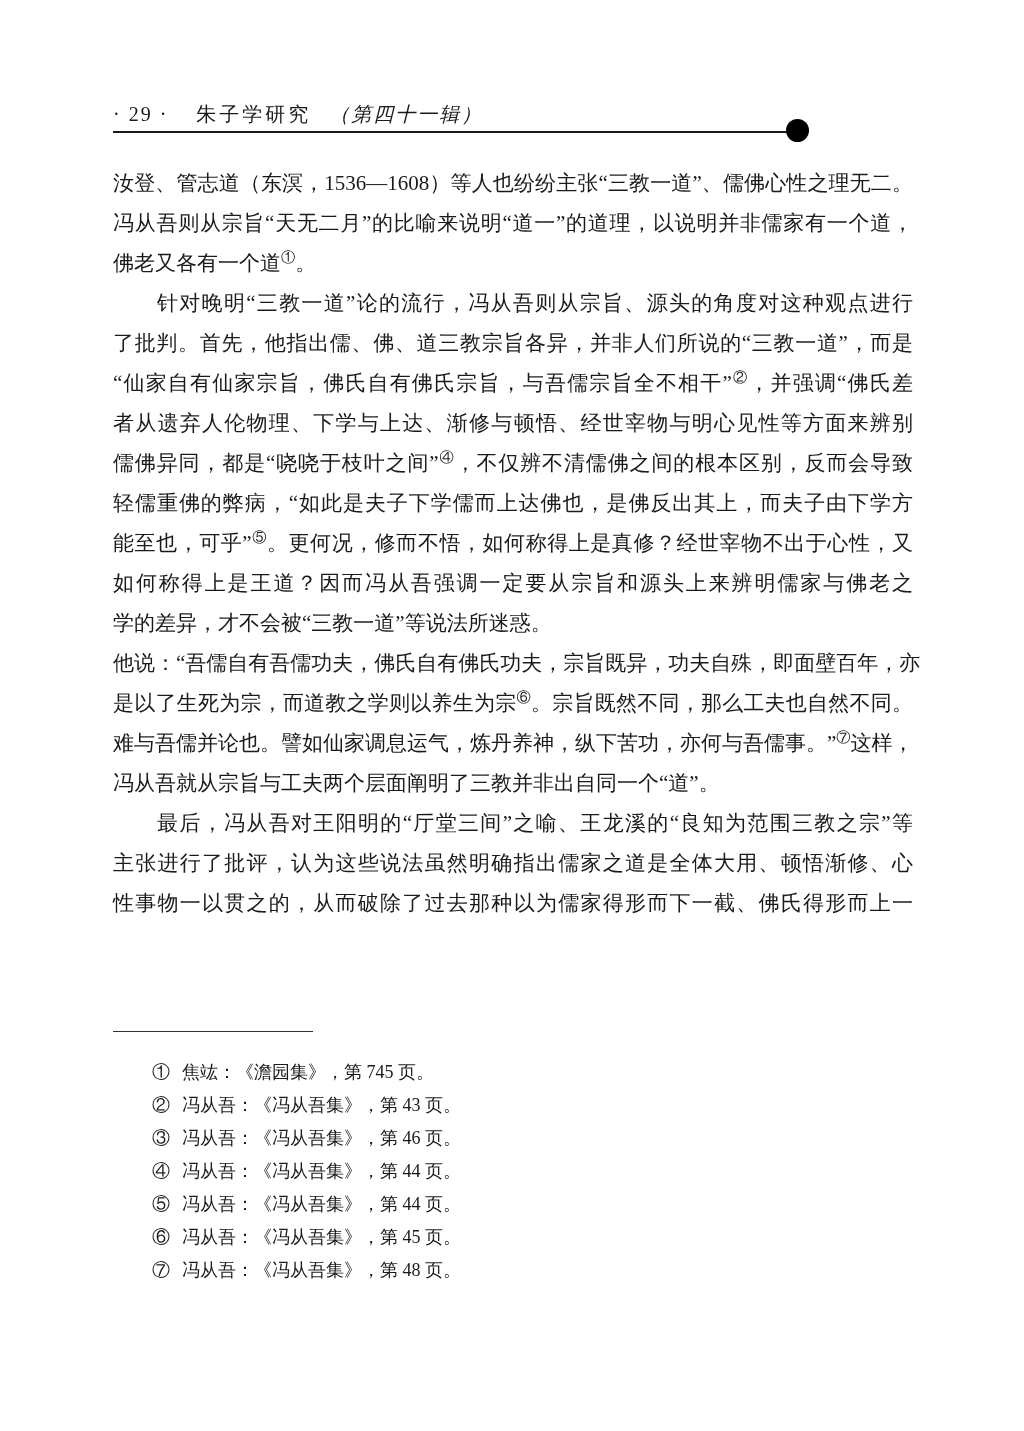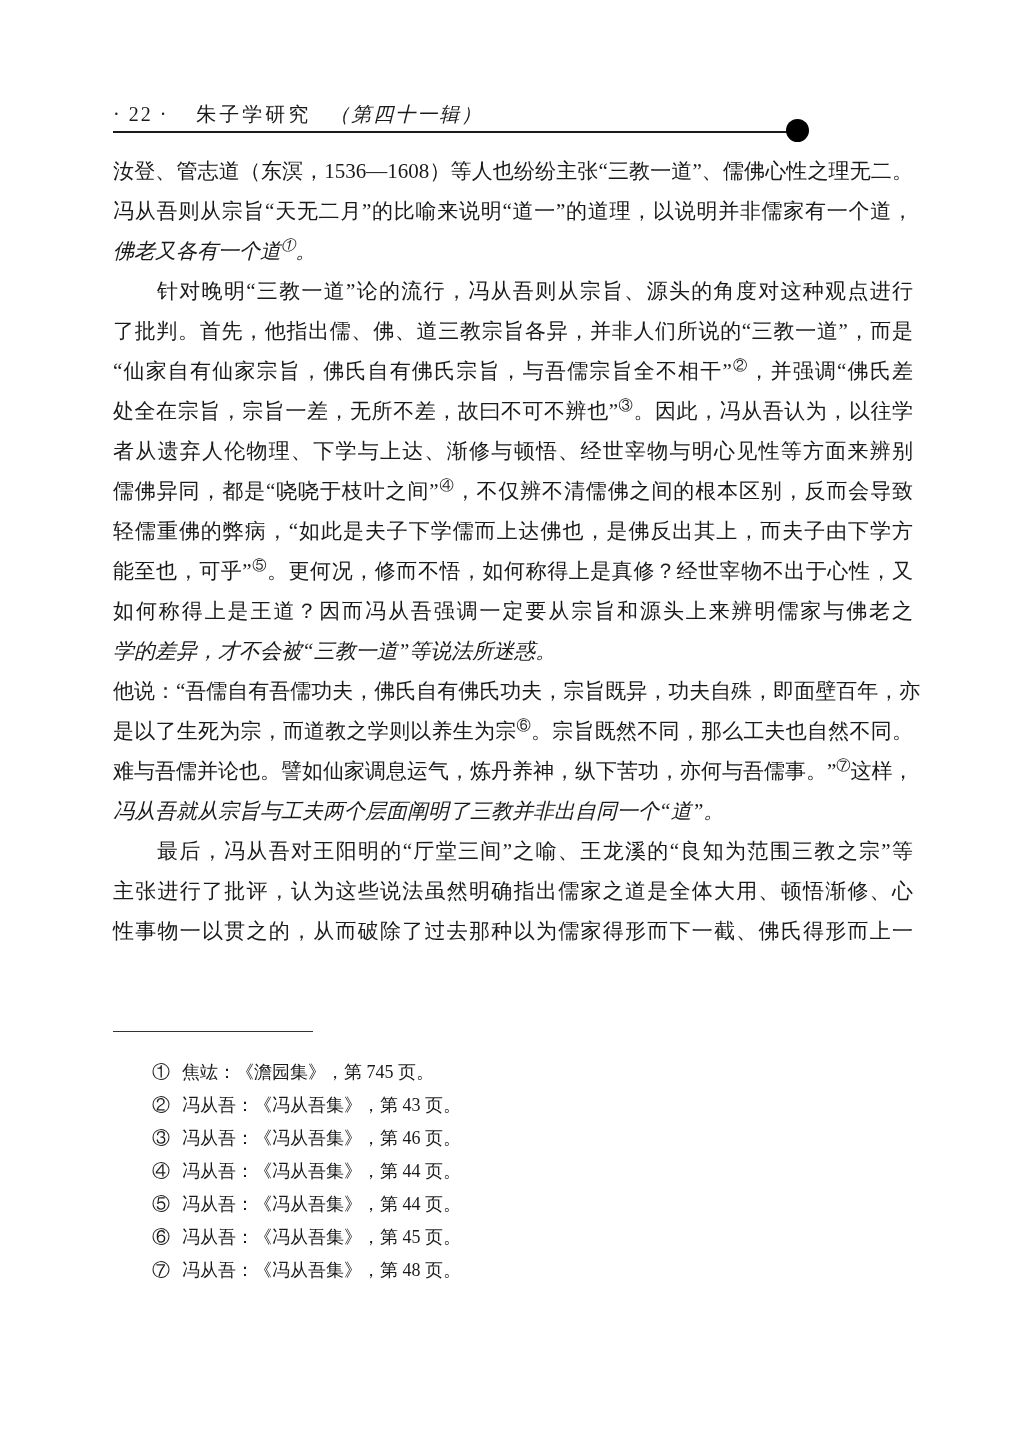--- a/index.html
+++ b/index.html
@@ -57,38 +57,37 @@
     top: 119px;
     width: 23px;
     height: 23px;
     border-radius: 50%;
     background: #000000;
   }
   
   .body-text {
     position: absolute;
     left: 113px;
-    top: 151px;
+    top: 163px;
     width: 800px;
   }
   .body-line {
     height: 40px;
     line-height: 40px;
     font-size: 21px;
     white-space: nowrap;
     text-align: justify;
     text-align-last: justify;
     text-justify: inter-ideograph;
   }
   .body-line.indent {
     text-indent: 44px;
   }
   .body-line.pend {
     text-align-last: left;
-    font-style: italic;
   }
   .body-line sup {
     font-size: 0.68em;
     line-height: 0;
     vertical-align: super;
   }
   
   .footnote-rule {
     position: absolute;
     left: 113px;
@@ -118,33 +117,32 @@
   .footnote-text {
     flex: 0 0 auto;
   }
 </style>
 </head>
 <body>
 
 <div class="page">
 
   <div class="header">
-    <span class="page-num">· 22 ·</span><span class="book-title">朱子学研究</span><span class="volume">（第四十一辑）</span>
+    <span class="page-num">· 29 ·</span><span class="book-title">朱子学研究</span><span class="volume">（第四十一辑）</span>
   </div>
   <div class="header-rule"></div>
   <div class="header-dot"></div>
 
   <div class="body-text">
     <div class="body-line">汝登、管志道（东溟，1536—1608）等人也纷纷主张“三教一道”、儒佛心性之理无二。</div>
     <div class="body-line">冯从吾则从宗旨“天无二月”的比喻来说明“道一”的道理，以说明并非儒家有一个道，</div>
     <div class="body-line pend">佛老又各有一个道<sup>①</sup>。</div>
     <div class="body-line indent">针对晚明“三教一道”论的流行，冯从吾则从宗旨、源头的角度对这种观点进行</div>
     <div class="body-line">了批判。首先，他指出儒、佛、道三教宗旨各异，并非人们所说的“三教一道”，而是</div>
     <div class="body-line">“仙家自有仙家宗旨，佛氏自有佛氏宗旨，与吾儒宗旨全不相干”<sup>②</sup>，并强调“佛氏差</div>
-    <div class="body-line">处全在宗旨，宗旨一差，无所不差，故曰不可不辨也”<sup>③</sup>。因此，冯从吾认为，以往学</div>
     <div class="body-line">者从遗弃人伦物理、下学与上达、渐修与顿悟、经世宰物与明心见性等方面来辨别</div>
     <div class="body-line">儒佛异同，都是“哓哓于枝叶之间”<sup>④</sup>，不仅辨不清儒佛之间的根本区别，反而会导致</div>
     <div class="body-line">轻儒重佛的弊病，“如此是夫子下学儒而上达佛也，是佛反出其上，而夫子由下学方</div>
     <div class="body-line">能至也，可乎”<sup>⑤</sup>。更何况，修而不悟，如何称得上是真修？经世宰物不出于心性，又</div>
     <div class="body-line">如何称得上是王道？因而冯从吾强调一定要从宗旨和源头上来辨明儒家与佛老之</div>
     <div class="body-line pend">学的差异，才不会被“三教一道”等说法所迷惑。</div>
     <div class="body-line">他说：“吾儒自有吾儒功夫，佛氏自有佛氏功夫，宗旨既异，功夫自殊，即面壁百年，亦</div>
     <div class="body-line">是以了生死为宗，而道教之学则以养生为宗<sup>⑥</sup>。宗旨既然不同，那么工夫也自然不同。</div>
     <div class="body-line">难与吾儒并论也。譬如仙家调息运气，炼丹养神，纵下苦功，亦何与吾儒事。”<sup>⑦</sup>这样，</div>
     <div class="body-line pend">冯从吾就从宗旨与工夫两个层面阐明了三教并非出自同一个“道”。</div>

